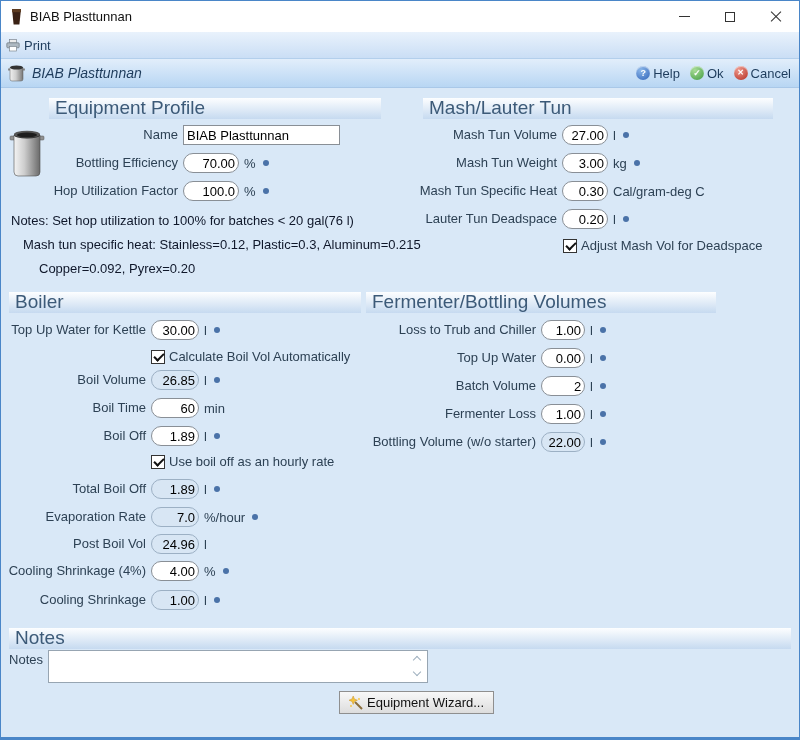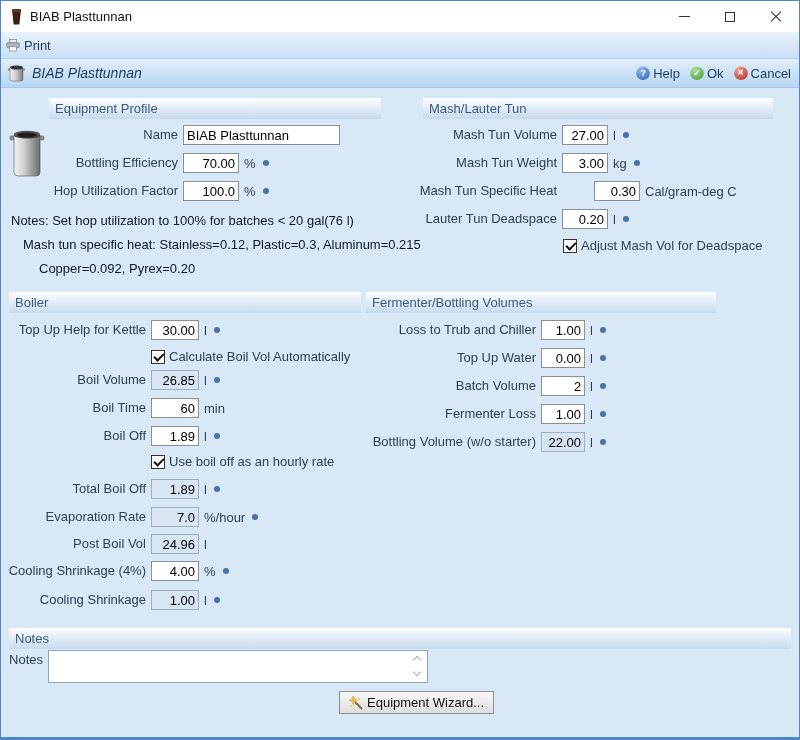--- a/index.html
+++ b/index.html
@@ -58,36 +58,36 @@
   .ok-c     { background:radial-gradient(circle at 35% 30%, #a9dd97, #3f9a3f); }
   .cancel-c { background:radial-gradient(circle at 35% 30%, #ef9a8e, #b22a1e); }
   .help-c::after   { content:"?"; }
   .ok-c::after     { content:"\2713"; }
   .cancel-c::after { content:"\2715"; font-size:8px; }
 
   
   .section-header {
     position:absolute; height:21px;
     background:linear-gradient(#fdfeff,#c6daf0);
-    font-size:13px; color:#3c5a78;
-    display:flex; align-items:center; padding-left:6px;
+    font-size:19px; color:#3c5a78;
+    display:flex; align-items:flex-end; padding-left:6px;
   }
 
   
   .frow { position:absolute; height:22px; display:flex; align-items:center; font-size:13px; color:#2d4154; }
   .frow .lbl {
     position:absolute; right:100%; margin-right:5px; top:0; height:22px;
     line-height:22px; white-space:nowrap;
   }
   .field {
     height:20px; border:1px solid #898f96; background:#fff;
     font-family:"Liberation Sans", sans-serif; font-size:13px; color:#000;
     padding:0 3px;
   }
-  .num { text-align:right; }
+  .num { text-align:right;border-radius:10px; }
   .dis { background:#d8e6f4; border-color:#9cb0c4; }
   .unit { margin-left:5px; white-space:nowrap; }
   .dot { width:6px; height:6px; border-radius:50%; background:#4a72a8; margin-left:7px; flex:none; }
 
   
   .cbrow { position:absolute; height:17px; display:flex; align-items:center; font-size:13px; color:#2d4154; }
   .checkbox { width:14px; height:14px; border:1px solid #333; background:#fff; position:relative; flex:none; }
   .checkbox.checked::after {
     content:""; position:absolute; left:2px; top:2px; width:8px; height:4px;
     border-left:2px solid #111; border-bottom:2px solid #111; transform:rotate(-45deg);
@@ -252,42 +252,42 @@
 
   <div class="frow" style="left:561px;top:151px">
     <span class="lbl">Mash Tun Weight</span>
     <input class="field num" style="width: 46px;" value="3.00">
     <span class="unit">kg</span>
     <span class="dot"></span>
   </div>
 
   <div class="frow" style="left:561px;top:179px">
     <span class="lbl">Mash Tun Specific Heat</span>
-    <input class="field num" style="width: 46px; margin-left: 32px;" value="0.30">
+    <input class="field num" style="width: 46px;" value="0.30">
     <span class="unit">Cal/gram-deg C</span>
   </div>
 
   <div class="frow" style="left:561px;top:207px">
     <span class="lbl">Lauter Tun Deadspace</span>
     <input class="field num" style="width: 46px;" value="0.20">
     <span class="unit">l</span>
     <span class="dot"></span>
   </div>
 
   <div class="cbrow" style="left:562px;top:236px">
     <span class="checkbox checked"></span>
     <span class="cb-label">Adjust Mash Vol for Deadspace</span>
   </div>
 
   <div class="section-header" style="left:8px;top:291px;width:352px">
     <span>Boiler</span>
   </div>
 
   <div class="frow" style="left:150px;top:318px">
-    <span class="lbl">Top Up Help for Kettle</span>
+    <span class="lbl">Top Up Water for Kettle</span>
     <input class="field num" style="width: 48px;" value="30.00">
     <span class="unit">l</span>
     <span class="dot"></span>
   </div>
 
   <div class="cbrow" style="left:150px;top:347px">
     <span class="checkbox checked"></span>
     <span class="cb-label">Calculate Boil Vol Automatically</span>
   </div>
 

